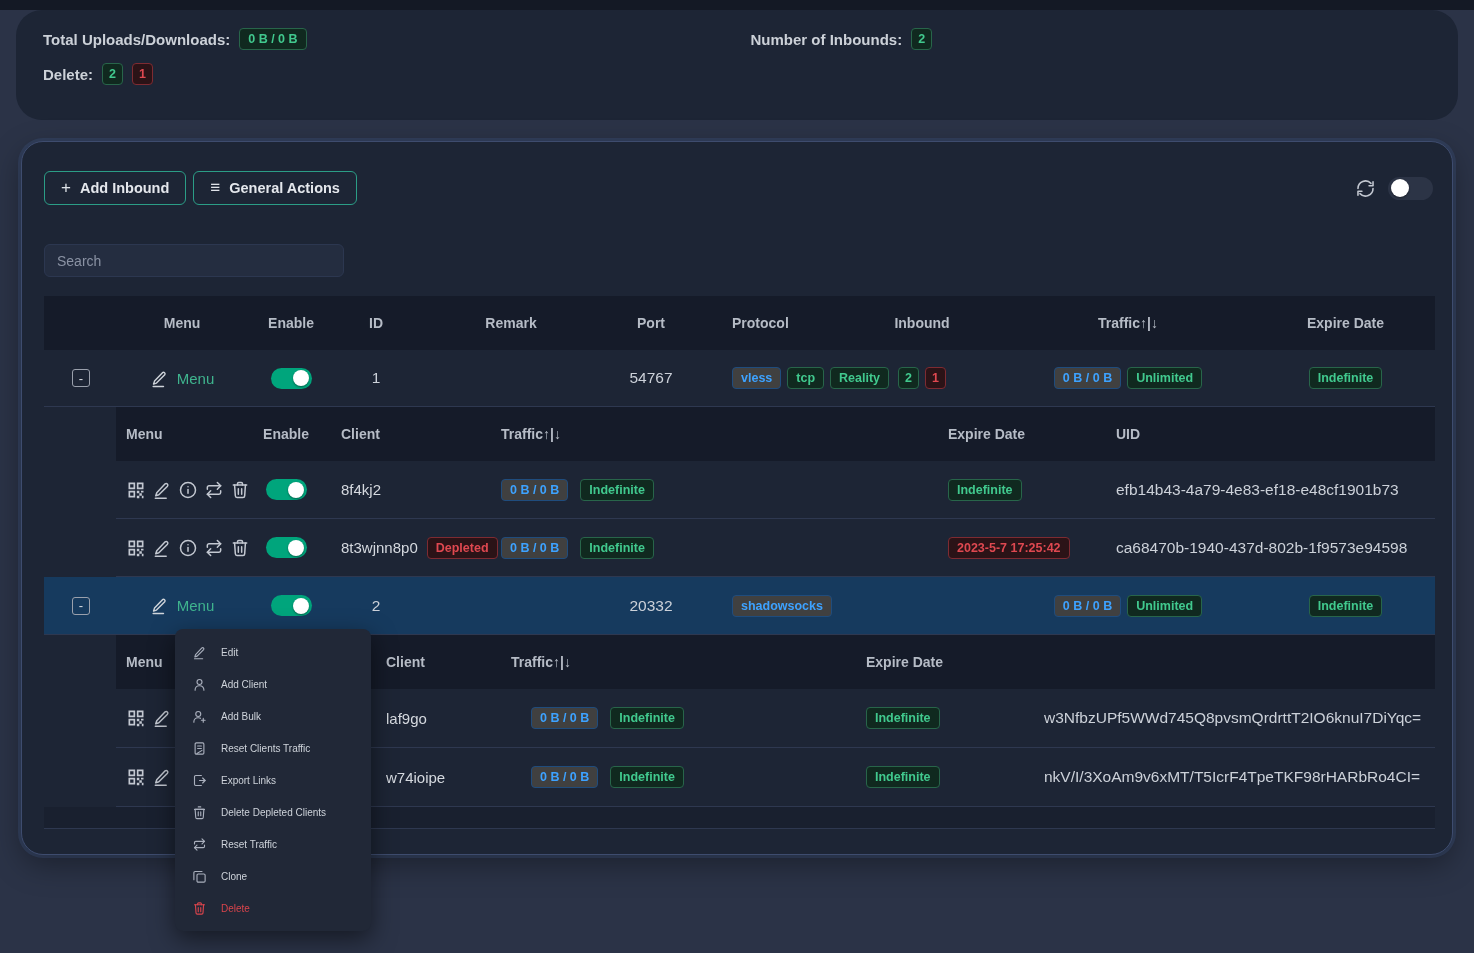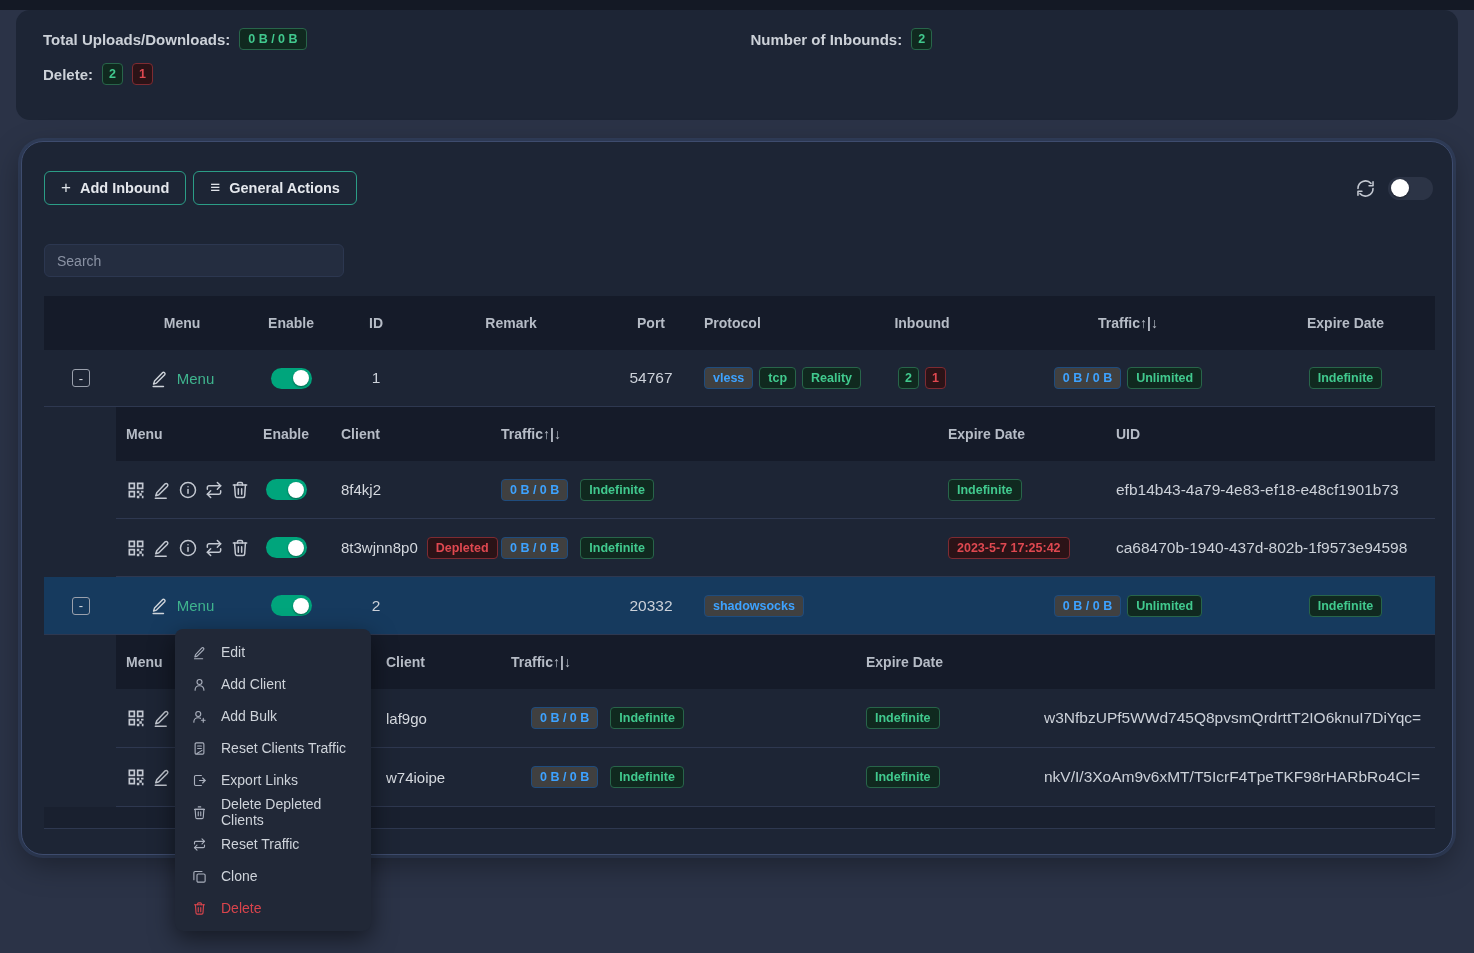--- a/index.html
+++ b/index.html
@@ -8,21 +8,21 @@
     background:#2b3347;
     font-family:"Liberation Sans", sans-serif;
     color:#c9ced6;
     position:relative;
   }
   .top-dark { position:absolute; top:0; left:0; right:0; height:10px; background:#141925; }
 
   
   .stats-card {
     position:absolute; left:16px; top:10px; width:1442px; height:110px;
-    background:#1d2535; border-radius:14px;
+    background:#1d2535; border-radius:26px;
     padding:18px 0 0 27px;
   }
   .stats-grid { display:grid; grid-template-columns:1fr 1fr; row-gap:13px; }
   .stat { display:flex; align-items:center; gap:9px; font-size:15px; color:#ccd1d8; font-weight:700; }
 
   
   .badge {
     display:inline-flex; align-items:center; padding:1px 8px; border-radius:4px;
     font-size:12.5px; font-weight:700; line-height:18px; white-space:nowrap;
   }
@@ -71,21 +71,21 @@
   .sub1-grid { display:grid; grid-template-columns:125px 90px 150px 450px 180px 1fr; }
   .sub2-grid { display:grid; grid-template-columns:125px 90px 150px 330px 220px 1fr; }
   .cell { display:flex; align-items:center; justify-content:center; gap:6px; min-width:0; }
   .cell.left { justify-content:flex-start; }
   .thead { height:54px; background:#151b29; color:#b6bcc6; font-size:14px; font-weight:700; align-items:center; }
   .trow  { height:57px; border-bottom:1px solid #2e3850; }
   .trow.selected { background:#163a5e; }
   .sub-head { height:54px; background:#151b29; color:#b6bcc6; font-size:14px; font-weight:700; }
   .sub-row { height:58px; border-bottom:1px solid #2e3850; }
   .sub-wrap { margin-left:72px; }
-  .pl5{padding-left:5px;} .pl8{padding-left:8px;} .pl10{padding-left:10px;} .pl13{padding-left:13px;}
+  .pl5{padding-left:5px;} .pl8{padding-left:8px;margin-left:28px;} .pl10{padding-left:10px;} .pl13{padding-left:13px;}
   .pl17{padding-left:17px;} .pl20{padding-left:20px;} .pl30{padding-left:30px;} .pl50{padding-left:50px;} .pl55{padding-left:55px;}
   .mono-text { color:#ccd1d9; font-size:15.5px; white-space:nowrap; }
 
   .expand-btn {
     width:18px; height:18px; border:1px solid #9aa0ac; border-radius:3px;
     color:#dcdfe5; font-size:13px; line-height:1; display:flex; align-items:center; justify-content:center;
     background:transparent; cursor:pointer;
   }
   .menu-link { display:inline-flex; align-items:center; gap:8px; color:#3fb48e; font-size:15px; cursor:pointer; }
   .menu-link .icon { color:#cfd4da; }
@@ -94,21 +94,21 @@
   .action-icons .icon { cursor:pointer; width:20px; height:20px; }
   .client-name { color:#d5d9df; display:inline-flex; align-items:center; gap:9px; white-space:nowrap; }
   .tfoot { height:22px; background:#19202f; border-bottom:1px solid #2e3850; }
 
   
   .dropdown {
     position:absolute; left:175px; top:629px; width:196px;
     background:#212837; border-radius:8px; padding:7px 0;
     box-shadow:0 8px 24px rgba(0,0,0,0.5); z-index:20;
   }
-  .dd-item { display:flex; align-items:center; gap:14px; height:32px; padding:0 17px; font-size:14px; color:#ced3da; cursor:pointer; }
+  .dd-item { display:flex; align-items:center; gap:14px; height:32px; padding:0 17px; font-size:10px; color:#ced3da; cursor:pointer; }
   .dd-item .icon { width:15px; height:15px; color:#aab0bd; }
   .dd-item.danger, .dd-item.danger .icon { color:#d9444c; }
 </style>
 </head>
 <body>
 
 <div class="page">
   <div class="top-dark"></div>
 
   <div class="stats-card">

